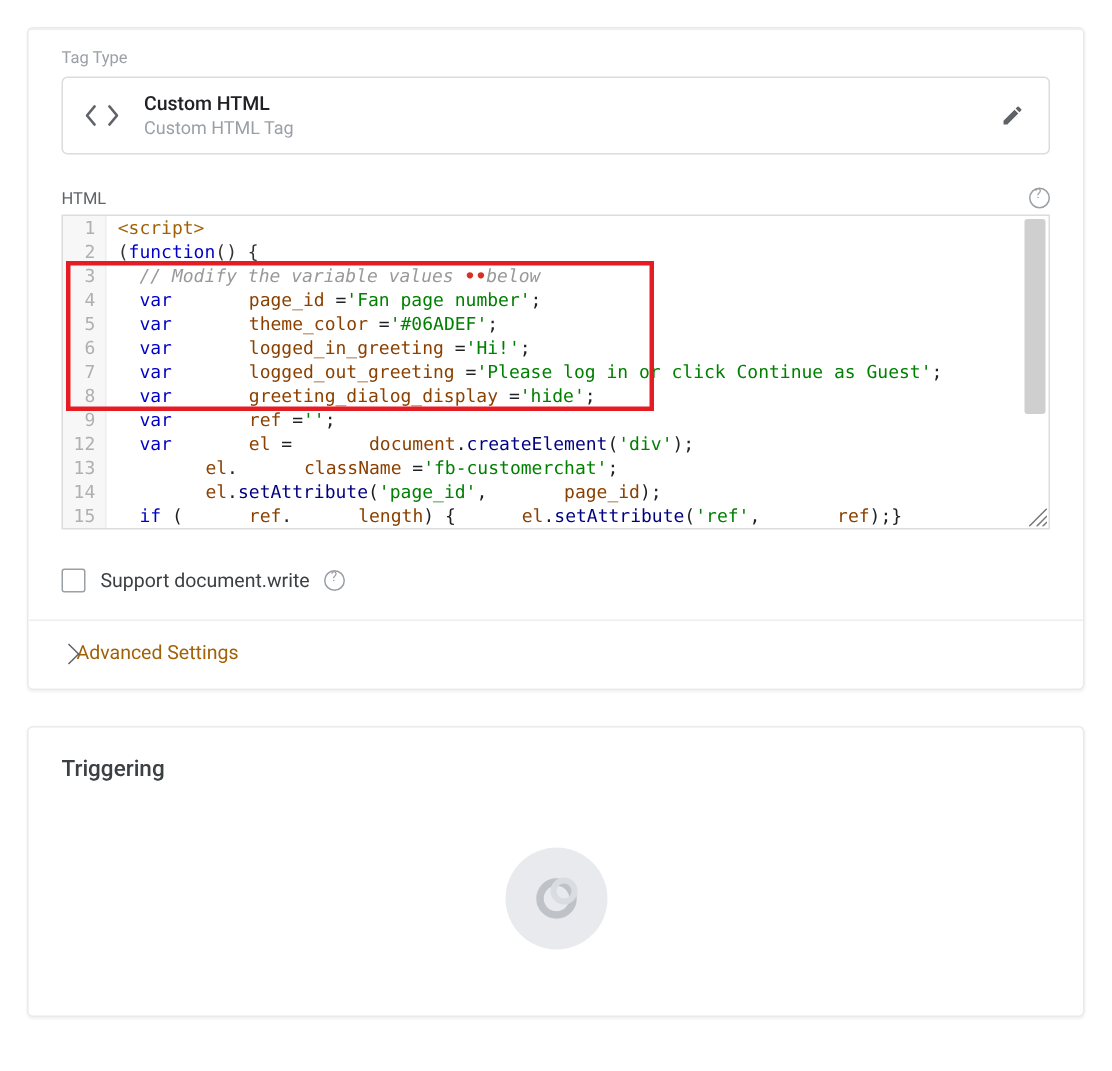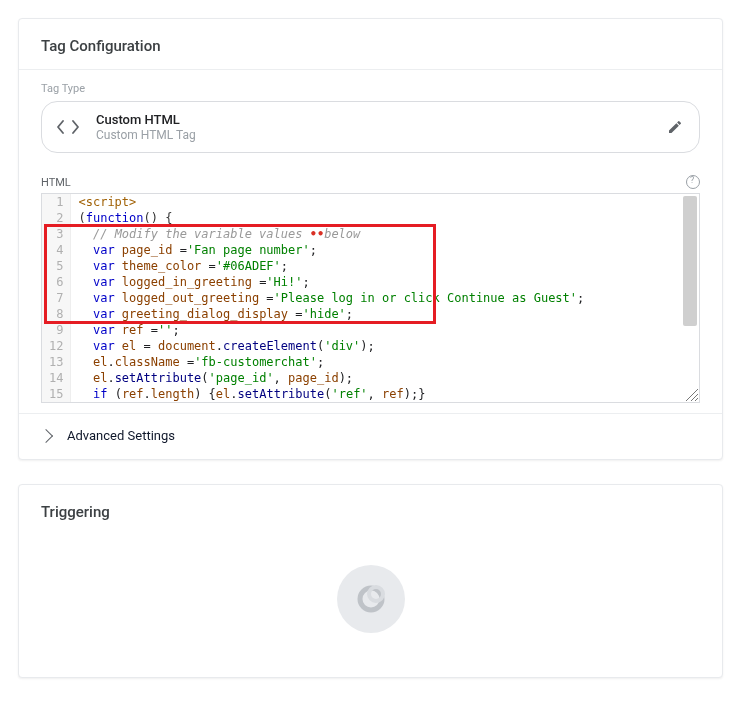--- a/index.html
+++ b/index.html
@@ -26,21 +26,21 @@
   }
   .section-hr { border: none; border-top: 1px solid #eceef0; }
   .tag-type-label {
     font-size: 11px;
     color: #9aa0a6;
     padding: 12px 22px 6px;
   }
   .tag-type-row {
     margin: 0 22px 16px;
     border: 1px solid #dadce0;
-    border-radius: 16px;
+    border-radius: 4px;
     display: flex;
     align-items: center;
     padding: 10px 14px;
   }
   .tag-type-icon {
     width: 24px; height: 24px;
     display: flex; align-items: center; justify-content: center;
     margin-right: 16px;
     color: #5f6368;
   }
@@ -99,21 +99,21 @@
     line-height: 16px;
   }
   .code {
     padding: 0 8px;
     white-space: pre;
     line-height: 16px;
     color:#202124;
   }
   .tok-comment { color: #999; font-style: italic; }
   .tok-kw { color: #0000c8; }
-  .tok-var { color: #8b4000; }
+  .tok-var { color: #8b4000; margin-left: 44px; }
   .tok-str { color: #008000; }
   .tok-tag { color: #a16207; }
   .tok-func{ color:#000080;}
   .tok-op  { color:#333;}
   .red-dots { color: #d93025; font-weight:bold; }
 
   .hl-box {
     position: absolute;
     left: 2px;
     top: 30px;
@@ -143,24 +143,24 @@
     font-size:13px;
     color:#3c4043;
   }
   .checkbox{
     width:16px;height:16px;
     border:1.5px solid #9aa0a6;
     border-radius:2px;
   }
 
   .adv-row{
-    display:flex;align-items:center;gap:16px;
+    display:flex;align-items:center;gap:0;
     padding:14px 22px 16px;
     font-size:13px;
-    color:#0f172a;
+    color:#a16207;
   }
   .chev{
     width:10px;height:10px;
     border-right:1.5px solid #5f6368;
     border-bottom:1.5px solid #5f6368;
     transform:rotate(-45deg);
   }
 
   
   .trigger-body{
@@ -171,21 +171,20 @@
     width:68px;height:68px;border-radius:50%;
     background:#e8eaed;
     display:flex;align-items:center;justify-content:center;
     margin-bottom:16px;
   }
 </style>
 </head>
 <body>
 
 <div class="card">
-  <div class="card-title">Tag Configuration</div>
   <hr class="section-hr">
 
   <div class="tag-type-label">Tag Type</div>
 
   <div class="tag-type-row">
     <span class="tag-type-icon">
       <svg width="22" height="14" viewBox="0 0 22 14" fill="none" stroke="#5f6368" stroke-width="1.8" stroke-linecap="round" stroke-linejoin="round">
         <polyline points="6,1 1,7 6,13"></polyline>
           <polyline points="16,1 21,7 16,13"></polyline>
       </svg>
@@ -267,20 +266,25 @@
     </div>
     <div class="hl-box"></div>
     <div class="scrollbar-fake"></div>
     <div class="resize-grip">
       <svg width="12" height="12" viewBox="0 0 12 12">
           <path d="M12 0L0 12M12 5L5 12M12 9L9 12" stroke="#777" stroke-width="1"></path>
         </svg>
     </div>
   </div>
 
+  <div class="doc-write-row">
+    <span class="checkbox"></span>
+    <span>Support document.write</span>
+    <span class="help-icon"></span>
+  </div>
 
   <hr class="section-hr">
 
   <div class="adv-row">
     <span class="chev"></span>
     <span>Advanced Settings</span>
   </div>
 </div>
 
 <div class="card">

